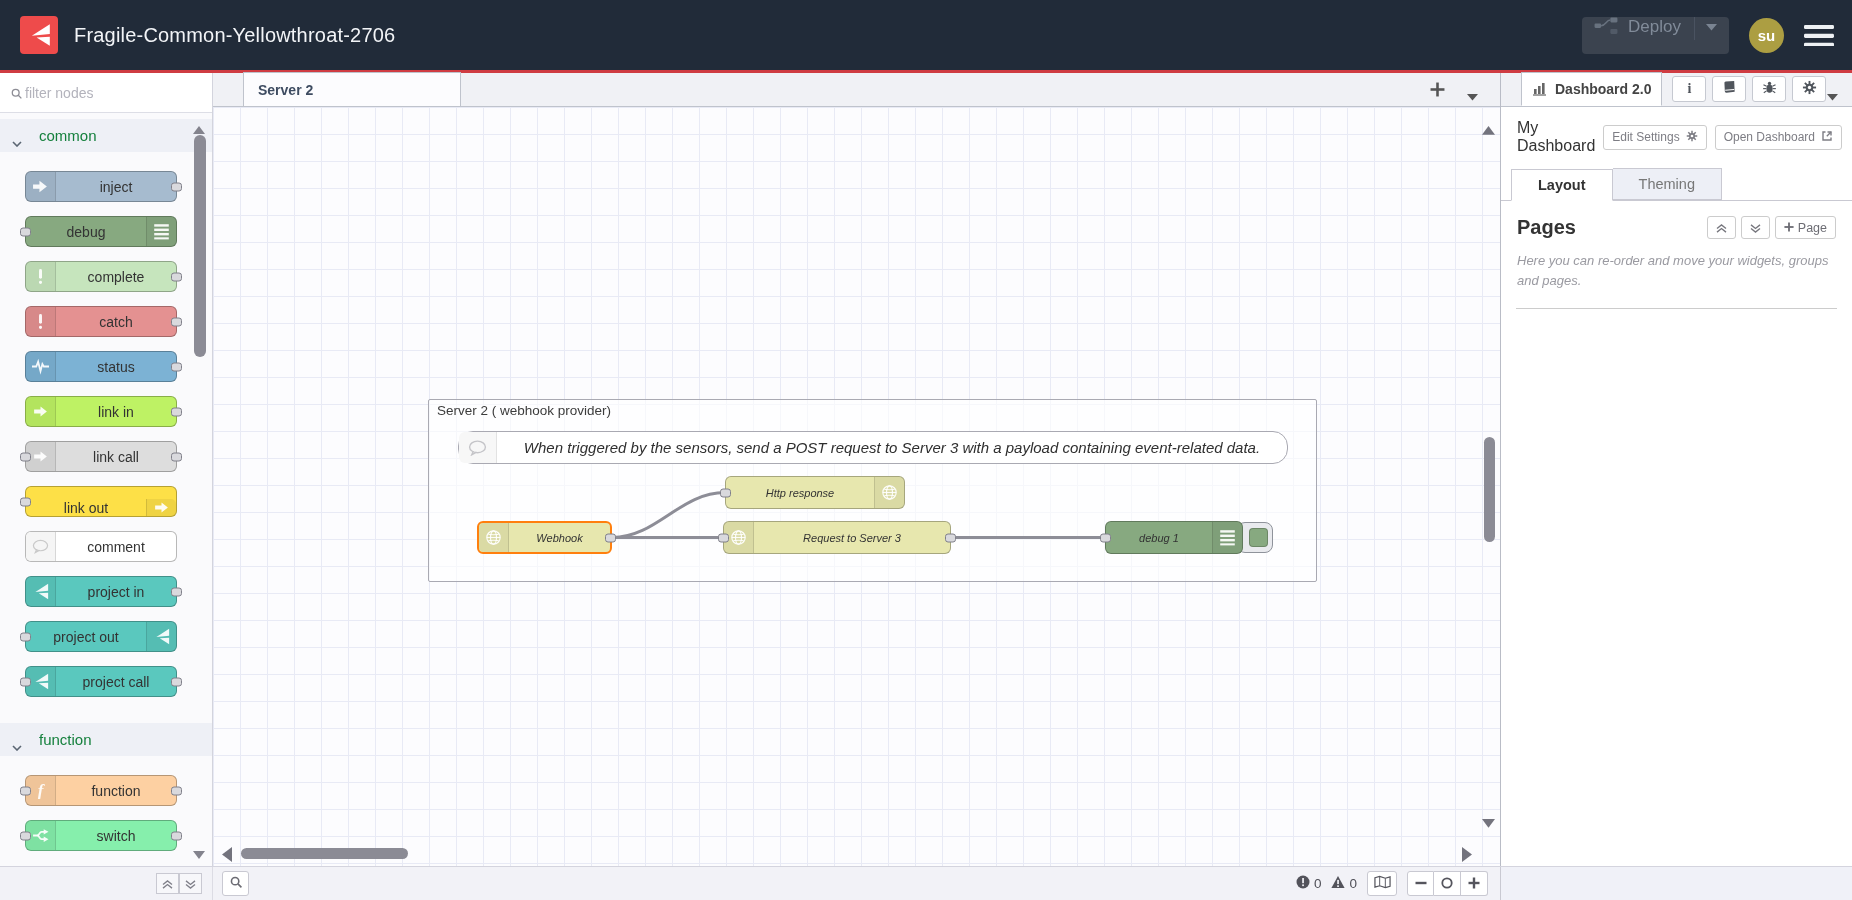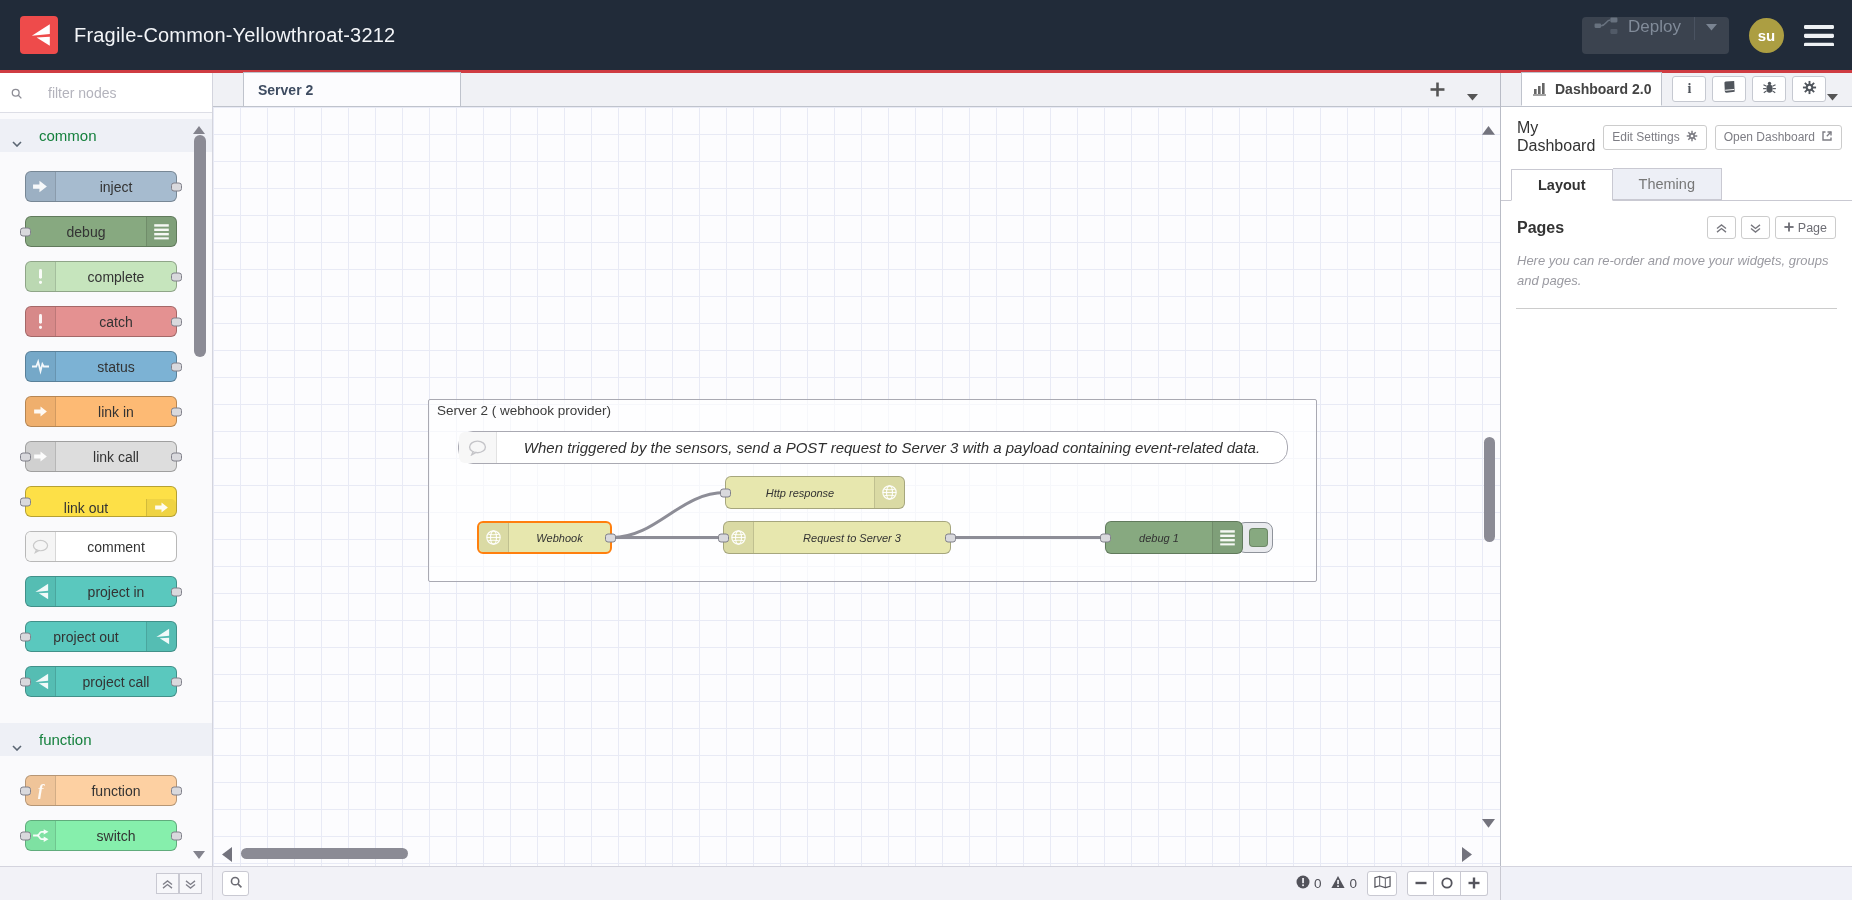--- a/index.html
+++ b/index.html
@@ -18,21 +18,21 @@
   #deploy-btn .dsep { width:1px; height:23px; background:#4a5361; margin:0 11px 0 13px; }
   #deploy-btn .dcaret { width:11px; height:7px; color:#7a8492; }
   #avatar { width:35px; height:35px; border-radius:50%; background:#ac9e42; color:#fff; font-size:15px; font-weight:bold; display:flex; align-items:center; justify-content:center; }
   #hamburger { width:30px; height:21px; color:#eef1f4; }
 
   
   #main { flex:1 1 auto; display:flex; min-height:0; }
 
   
   #palette { width:213px; flex:0 0 213px; background:#fafafc; border-right:1px solid #d3d4dd; position:relative; overflow:hidden; }
-  #palette-search { height:40px; background:#fff; border-bottom:1px solid #dddee6; display:flex; align-items:center; padding:0 10px; gap:25px; }
+  #palette-search { height:40px; background:#fff; border-bottom:1px solid #dddee6; display:flex; align-items:center; padding:0 10px; gap:2px; }
   #palette-search .sicon { width:13px; height:13px; color:#8d8d95; flex:0 0 13px; }
   #palette-search input { border:none; outline:none; background:transparent; font-size:14px; color:#555; width:140px; font-family:"Liberation Sans",sans-serif; }
   #palette-search input::placeholder { color:#b3b3bc; }
   .pal-cat-header { height:33px; margin-top:6px; background:#eef0f6; display:flex; align-items:center; padding:0 12px; gap:9px; cursor:pointer; }
   .pal-cat-header .chev { width:10px; height:6px; color:#5b6673; }
   .pal-cat-header .cat-label { font-size:15px; font-weight:normal; color:#15803d;margin-left:8px; }
   .pal-list { padding:19px 0 6px 25px; }
   .pal-node-wrap { margin-bottom:14px; position:relative; width:152px; }
 
   
@@ -98,21 +98,21 @@
   #sb-dash-title { font-size:16px; color:#333; flex:1; }
   .sb-smallbtn { display:flex; align-items:center; gap:6px; border:1px solid #ccc; border-radius:3px; background:#fff; color:#7d7d84; font-size:12px; padding:4px 8px; cursor:pointer; white-space:nowrap; }
   .sb-smallbtn svg { width:12px; height:12px; }
 
   #sb-subtabs { display:flex; align-items:flex-end; border-bottom:1px solid #c9c9d2; padding-left:10px; height:36px; }
   .sb-subtab { height:32px; padding:0 26px; display:flex; align-items:center; font-size:14.5px; border:1px solid #c9c9d2; cursor:pointer; }
   .sb-subtab.active { background:#fff; border-bottom:1px solid #fff; font-weight:bold; color:#333; margin-bottom:-1px; }
   .sb-subtab.inactive { background:#edeff6; color:#777; border-left:none; }
 
   #sb-pages-row { display:flex; align-items:center; padding:15px 16px 8px 16px; }
-  #sb-pages-title { font-size:16px; font-weight:bold; color:#333; flex:1; }
+  #sb-pages-title { font-size:20px; font-weight:bold; color:#333; flex:1; }
   #sb-pages-row .pg-btn { width:29px; height:23px; border:1px solid #ccc; border-radius:3px; background:#fff; color:#77777e; display:flex; align-items:center; justify-content:center; margin-left:5px; cursor:pointer; }
   #sb-pages-row .pg-btn svg { width:11px; height:9px; }
   #add-page-btn { height:23px; border:1px solid #ccc; border-radius:3px; background:#fff; color:#6d6d74; font-size:12.5px; display:flex; align-items:center; gap:4px; padding:0 8px; margin-left:5px; cursor:pointer; }
   #add-page-btn svg { width:10px; height:10px; }
   #sb-help { padding:4px 18px 0 16px; font-style:italic; font-size:13px; color:#9a9aa1; line-height:1.5; }
   #sb-divider { border:none; border-top:1px solid #ccc; margin:18px 15px 0 15px; }
 
   
   #footer { height:34px; flex:0 0 34px; background:#f2f2f7; border-top:1px solid #d4d4de; display:flex; }
   #footer .f-pal { width:213px; flex:0 0 213px; display:flex; align-items:center; justify-content:flex-end; padding-right:10px; gap:0; border-right:1px solid #dcdce4; }
@@ -141,21 +141,21 @@
 
   <div id="header">
     <div id="logo">
         <svg viewBox="0 0 20 20">
           <g fill="#fff">
             <path d="M19,1 V9.2 L4,10.6 Z"></path>
             <path d="M19,11.4 L8,12 L19,19 Z"></path>
           </g>
         </svg>
       </div>
-    <div id="app-title">Fragile-Common-Yellowthroat-3212</div>
+    <div id="app-title">Fragile-Common-Yellowthroat-2706</div>
     <div id="header-right">
       <div id="deploy-btn">
         <span class="dicon"><svg viewBox="0 0 22 16">
               <g fill="currentColor">
                 <rect x="0.5" y="6" width="6" height="4" rx="1"></rect>
                 <rect x="15" y="0.5" width="6.5" height="4.5" rx="1"></rect>
                 <rect x="15" y="11" width="6.5" height="4.5" rx="1" opacity="0.5"></rect>
               </g>
               <path d="M6.5,8 C11,8 11,2.8 15,2.8" fill="none" stroke="currentColor" stroke-width="1.4"></path>
             </svg></span>
@@ -250,21 +250,21 @@
                 <span class="node-icon-region side-left">
                   <svg viewBox="0 0 18 14">
                     <polyline points="0,7 4.5,7 6.5,2 9,12 11,4.5 12.5,7 18,7" fill="none" stroke="currentColor" stroke-width="1.9"></polyline>
                   </svg>
                 </span>
                 <span class="node-label">status</span>
                 <span class="port out"></span>
               </div>
             </div>
             <div class="pal-node-wrap">
-              <div class="nr-node" style="background: #fdba74;">
+              <div class="nr-node" style="background: #bef264;">
                 <span class="node-icon-region side-left">
                   <svg viewBox="0 0 16 14">
                     <path d="M2,5.2 H8 V2.2 L14,7 L8,11.8 V8.8 H2 Z" fill="currentColor"></path>
                   </svg>
                 </span>
                 <span class="node-label">link in</span>
                 <span class="port out"></span>
               </div>
             </div>
             <div class="pal-node-wrap">

